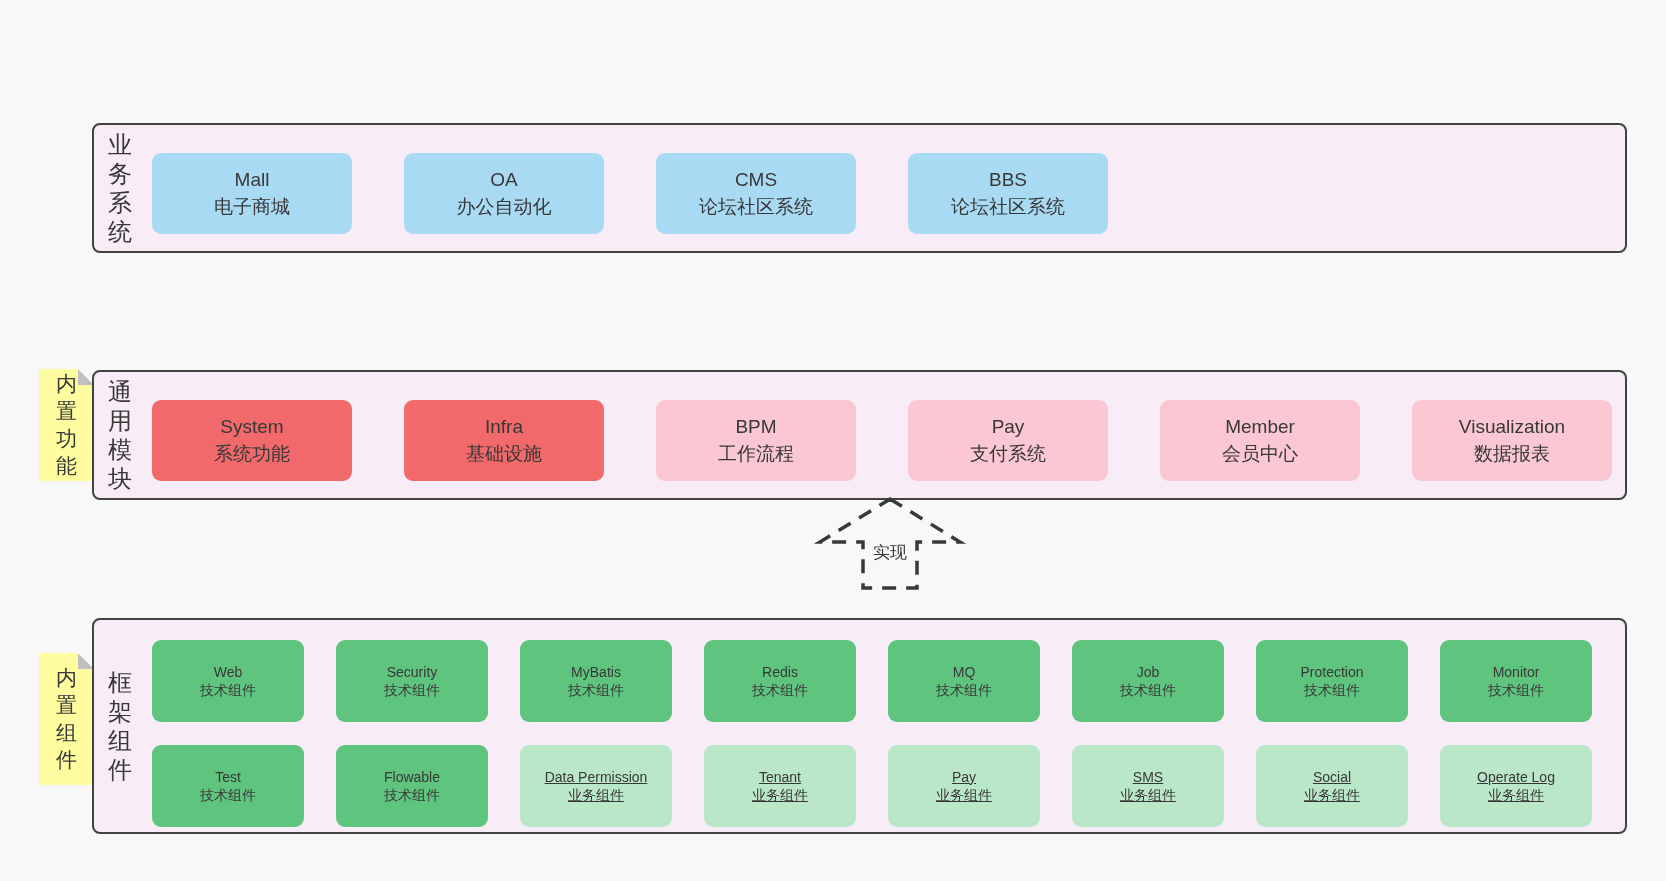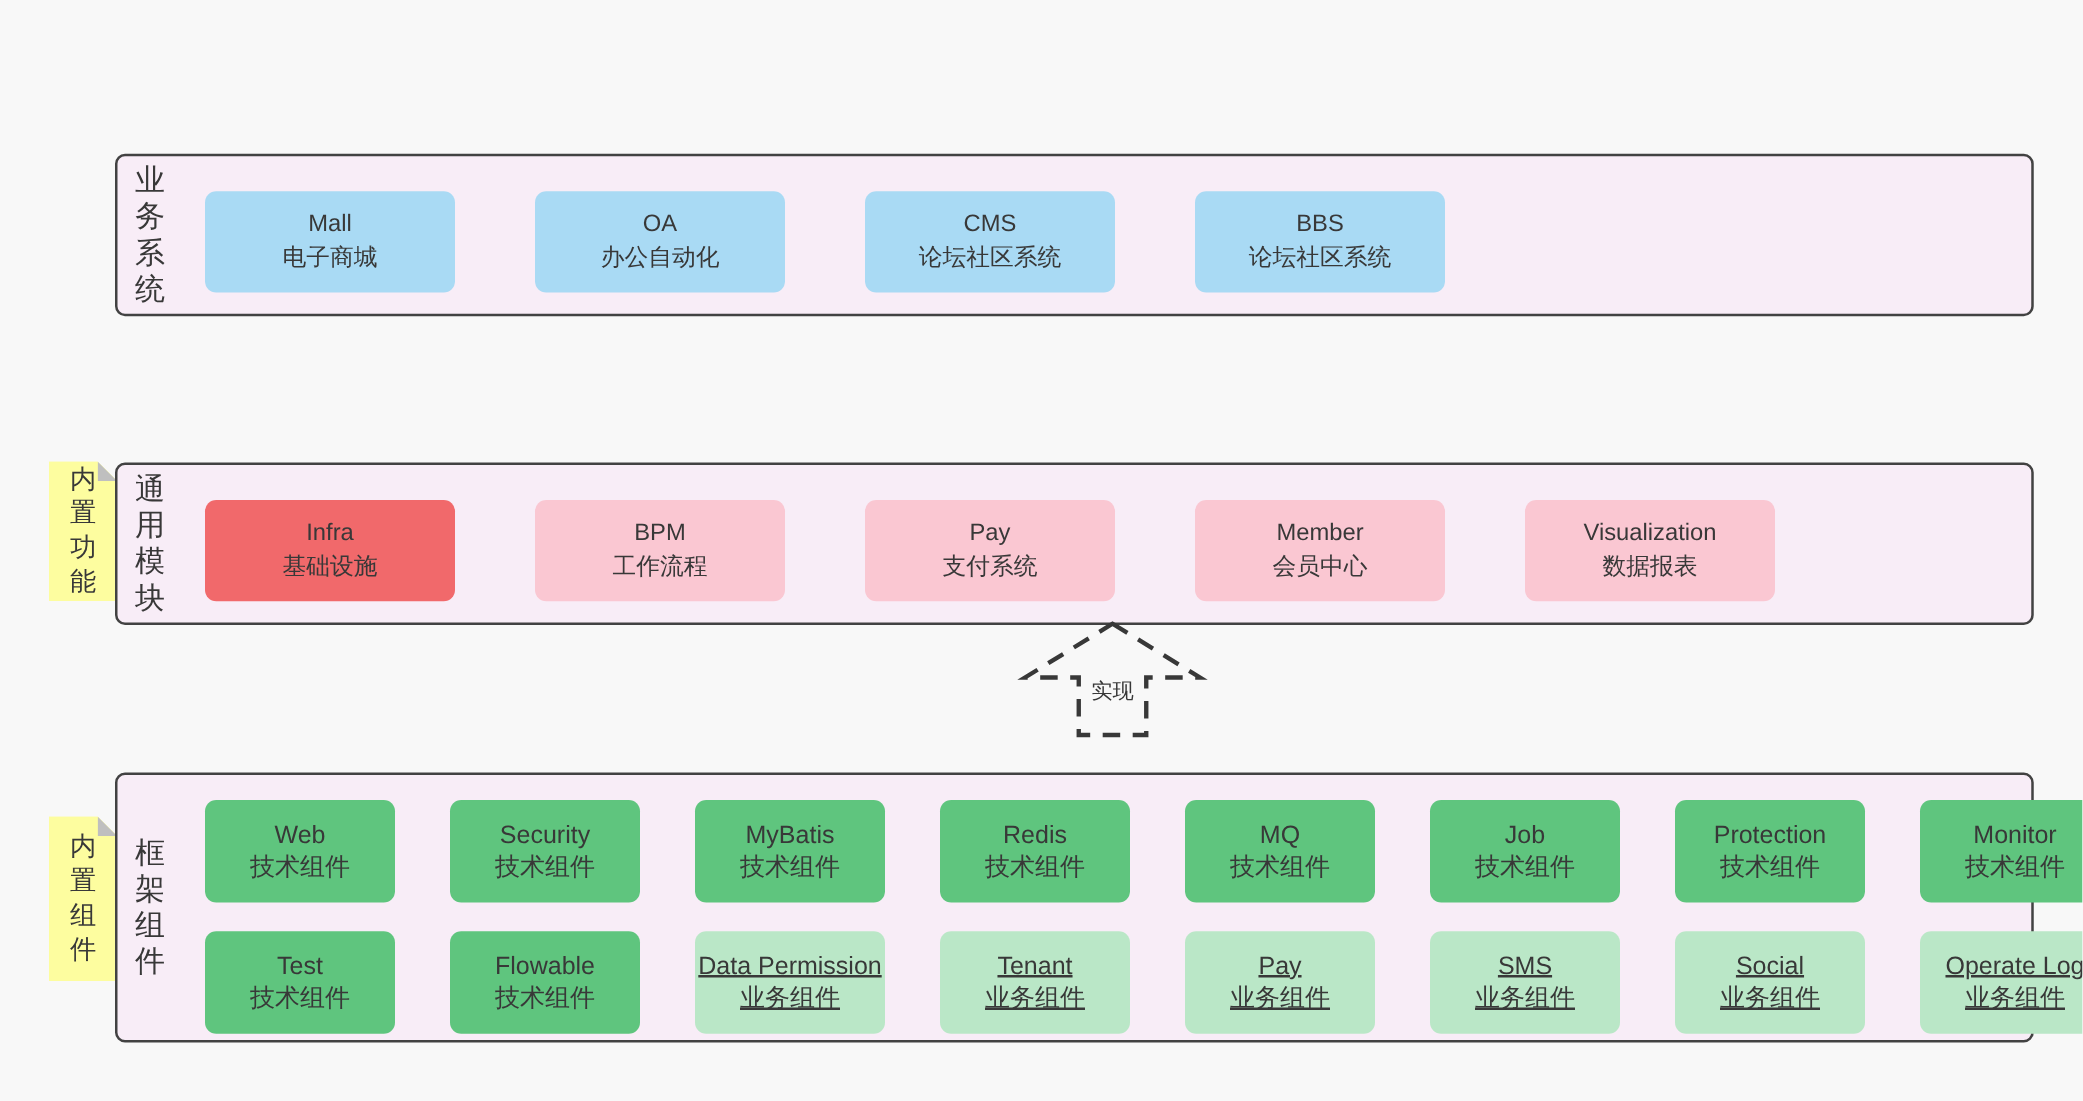--- a/index.html
+++ b/index.html
@@ -20,24 +20,24 @@
     display:flex;flex-direction:column;justify-content:center;align-items:center;
     gap:4px;font-size:24px;color:var(--text);
   }
   .band-label span{display:block;line-height:1.05;}
   .row6{position:absolute;left:58px;top:28px;display:flex;gap:52px;}
   .row8{position:absolute;left:58px;display:flex;gap:32px;}
   #comp-row-1{top:20px;}
   #comp-row-2{top:125px;}
   .box{
     display:flex;flex-direction:column;justify-content:center;align-items:center;
-    text-align:center;border-radius:9px;line-height:1.38;margin-left:12px;
+    text-align:center;border-radius:9px;line-height:1.38;
   }
   .row6 .box{width:200px;height:81px;font-size:19px;}
-  .row8 .box{width:152px;height:82px;font-size:20px;line-height:1.32;padding:2px;box-sizing:border-box;align-items:center;}
+  .row8 .box{width:152px;height:82px;font-size:14px;line-height:1.32;padding:2px;box-sizing:border-box;align-items:center;}
   .c-blue{background:var(--blue);}
   .c-red{background:var(--red);}
   .c-pink{background:var(--pink);}
   .c-green{background:var(--green-dark);}
   .c-greenlight{background:var(--green-light);text-decoration:underline;}
   .sticky{
     position:absolute;width:55px;background:var(--sticky);
     clip-path:polygon(0 0,calc(100% - 16px) 0,100% 16px,100% 100%,0 100%);
     display:flex;flex-direction:column;align-items:center;justify-content:center;
     gap:5px;font-size:21px;color:var(--text);
@@ -104,20 +104,24 @@
 
   <div class="band" id="band-modules">
     <div class="band-label">
         <span>通</span>
         <span>用</span>
         <span>模</span>
         <span>块</span>
       </div>
     <div class="row6">
       <div class="box c-red">
+        <span>System</span>
+        <span>系统功能</span>
+      </div>
+      <div class="box c-red">
         <span>Infra</span>
         <span>基础设施</span>
       </div>
       <div class="box c-pink">
         <span>BPM</span>
         <span>工作流程</span>
       </div>
       <div class="box c-pink">
         <span>Pay</span>
         <span>支付系统</span>

